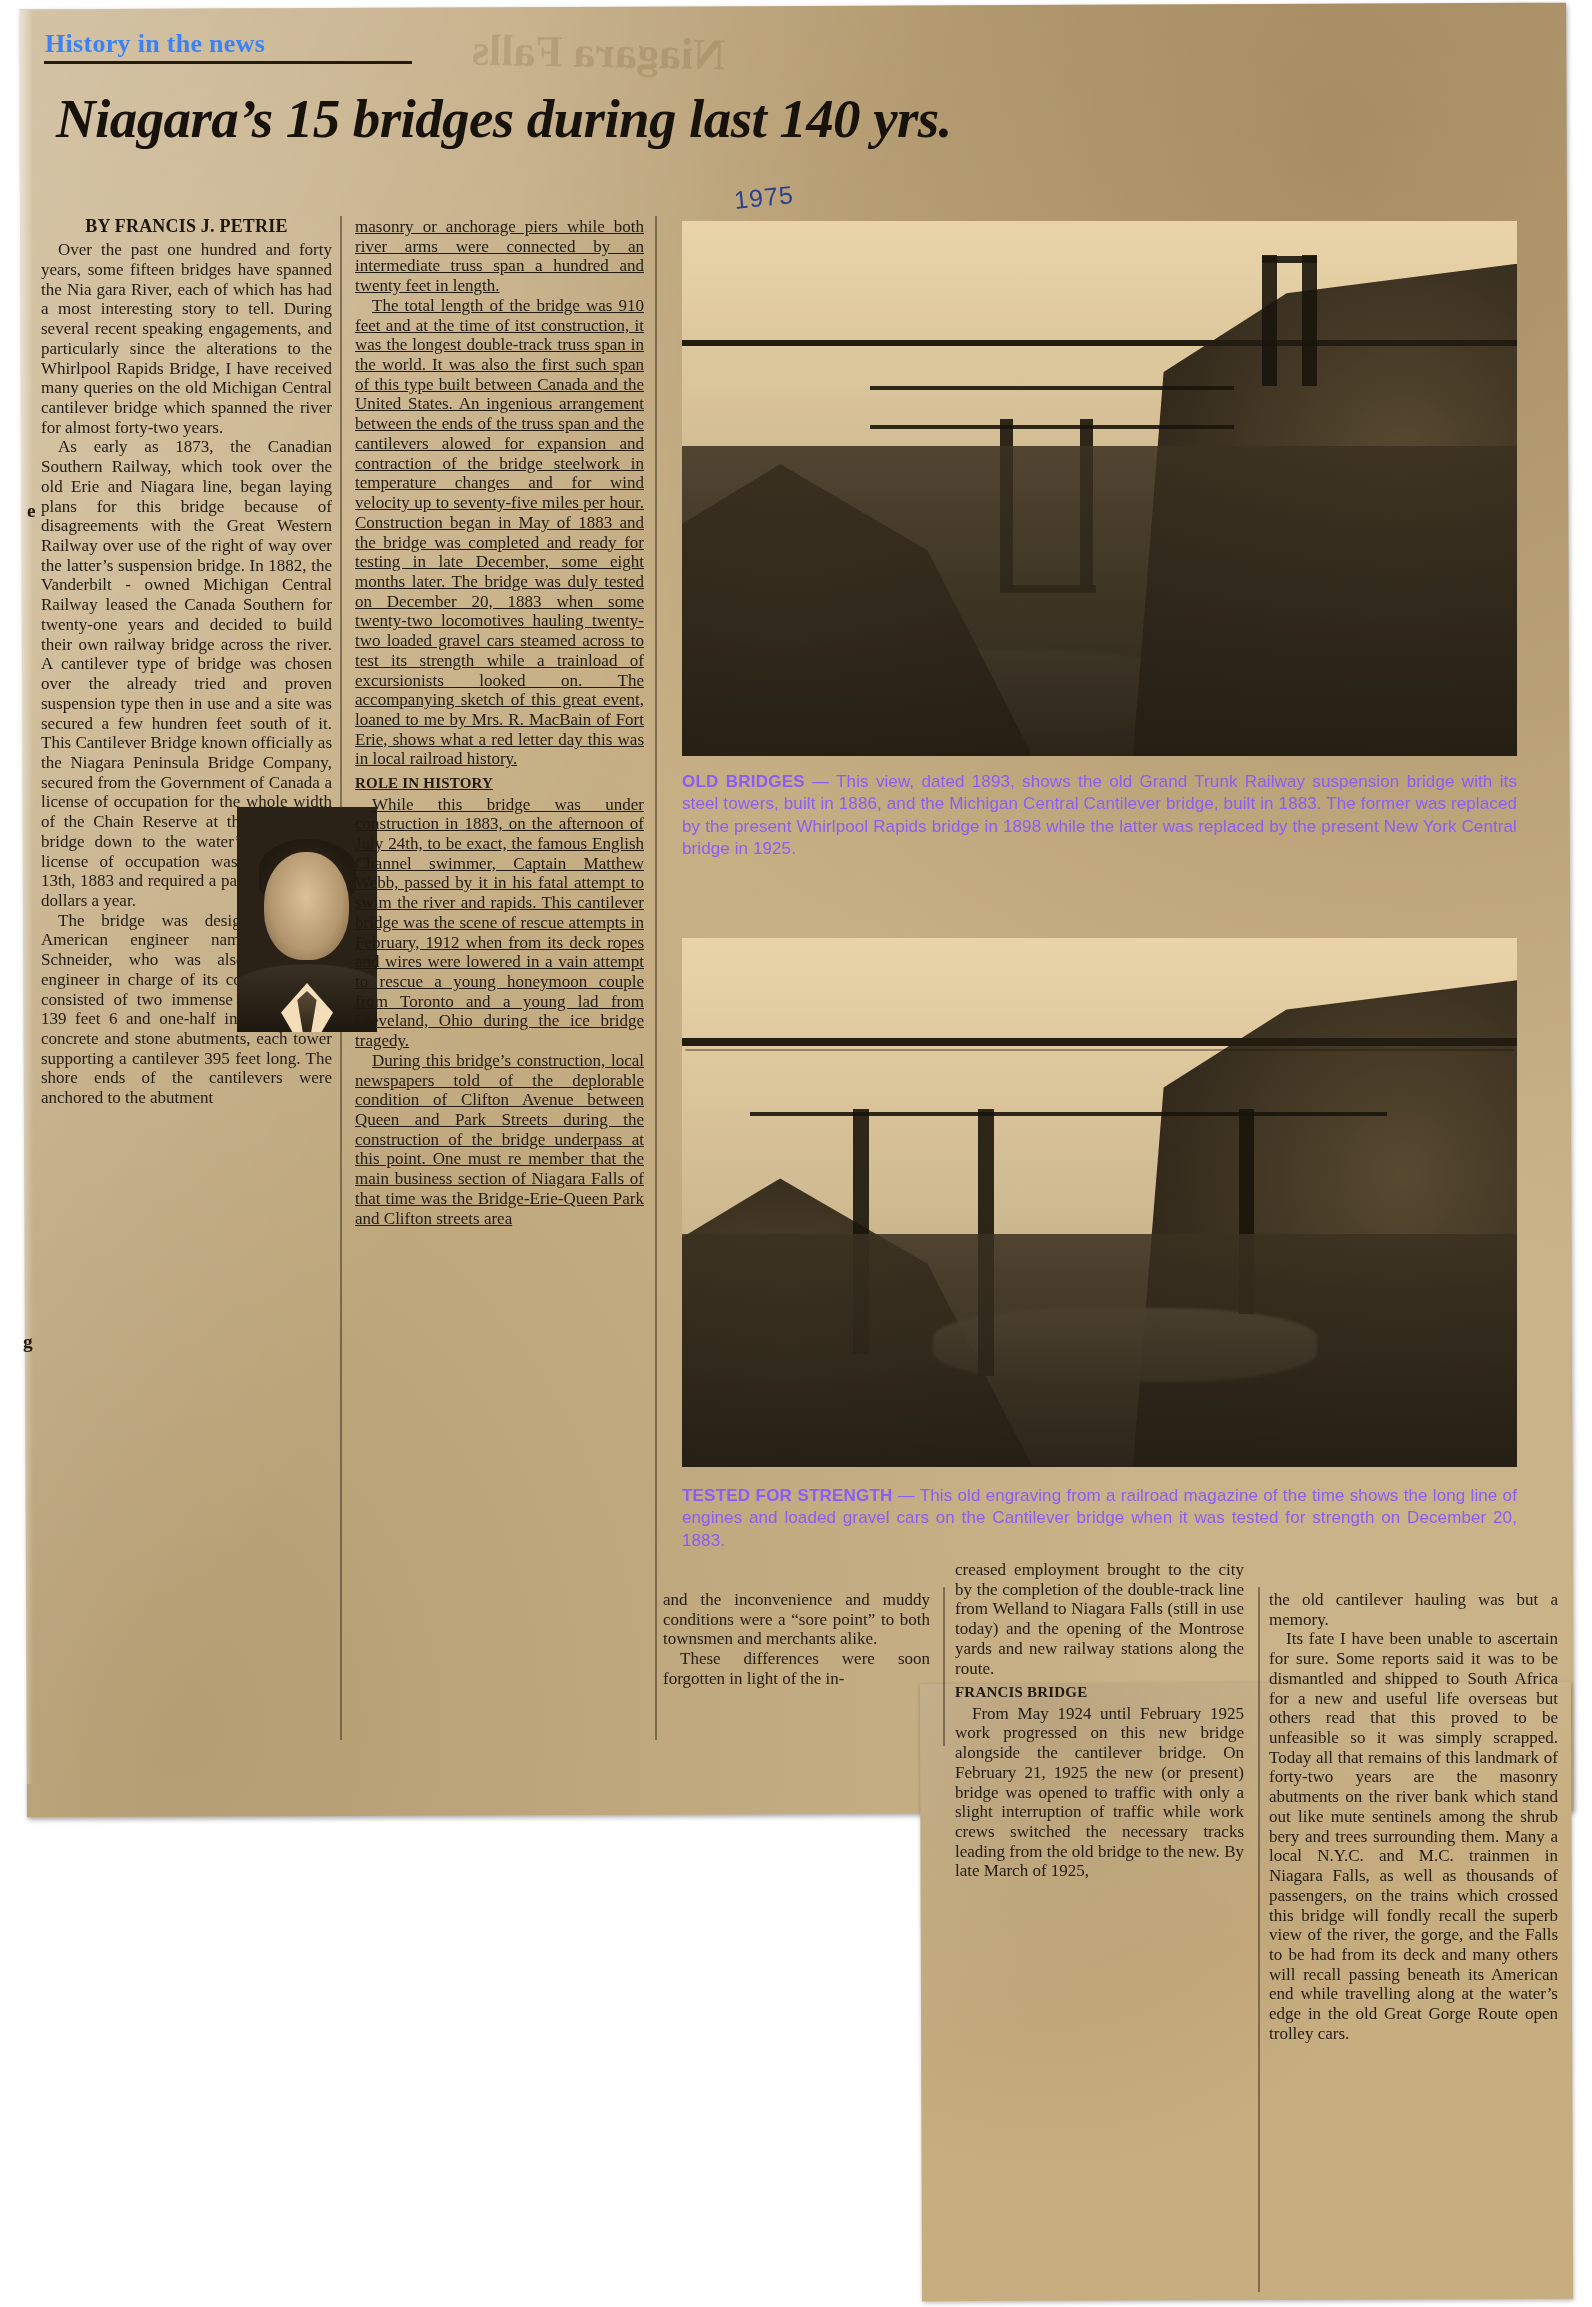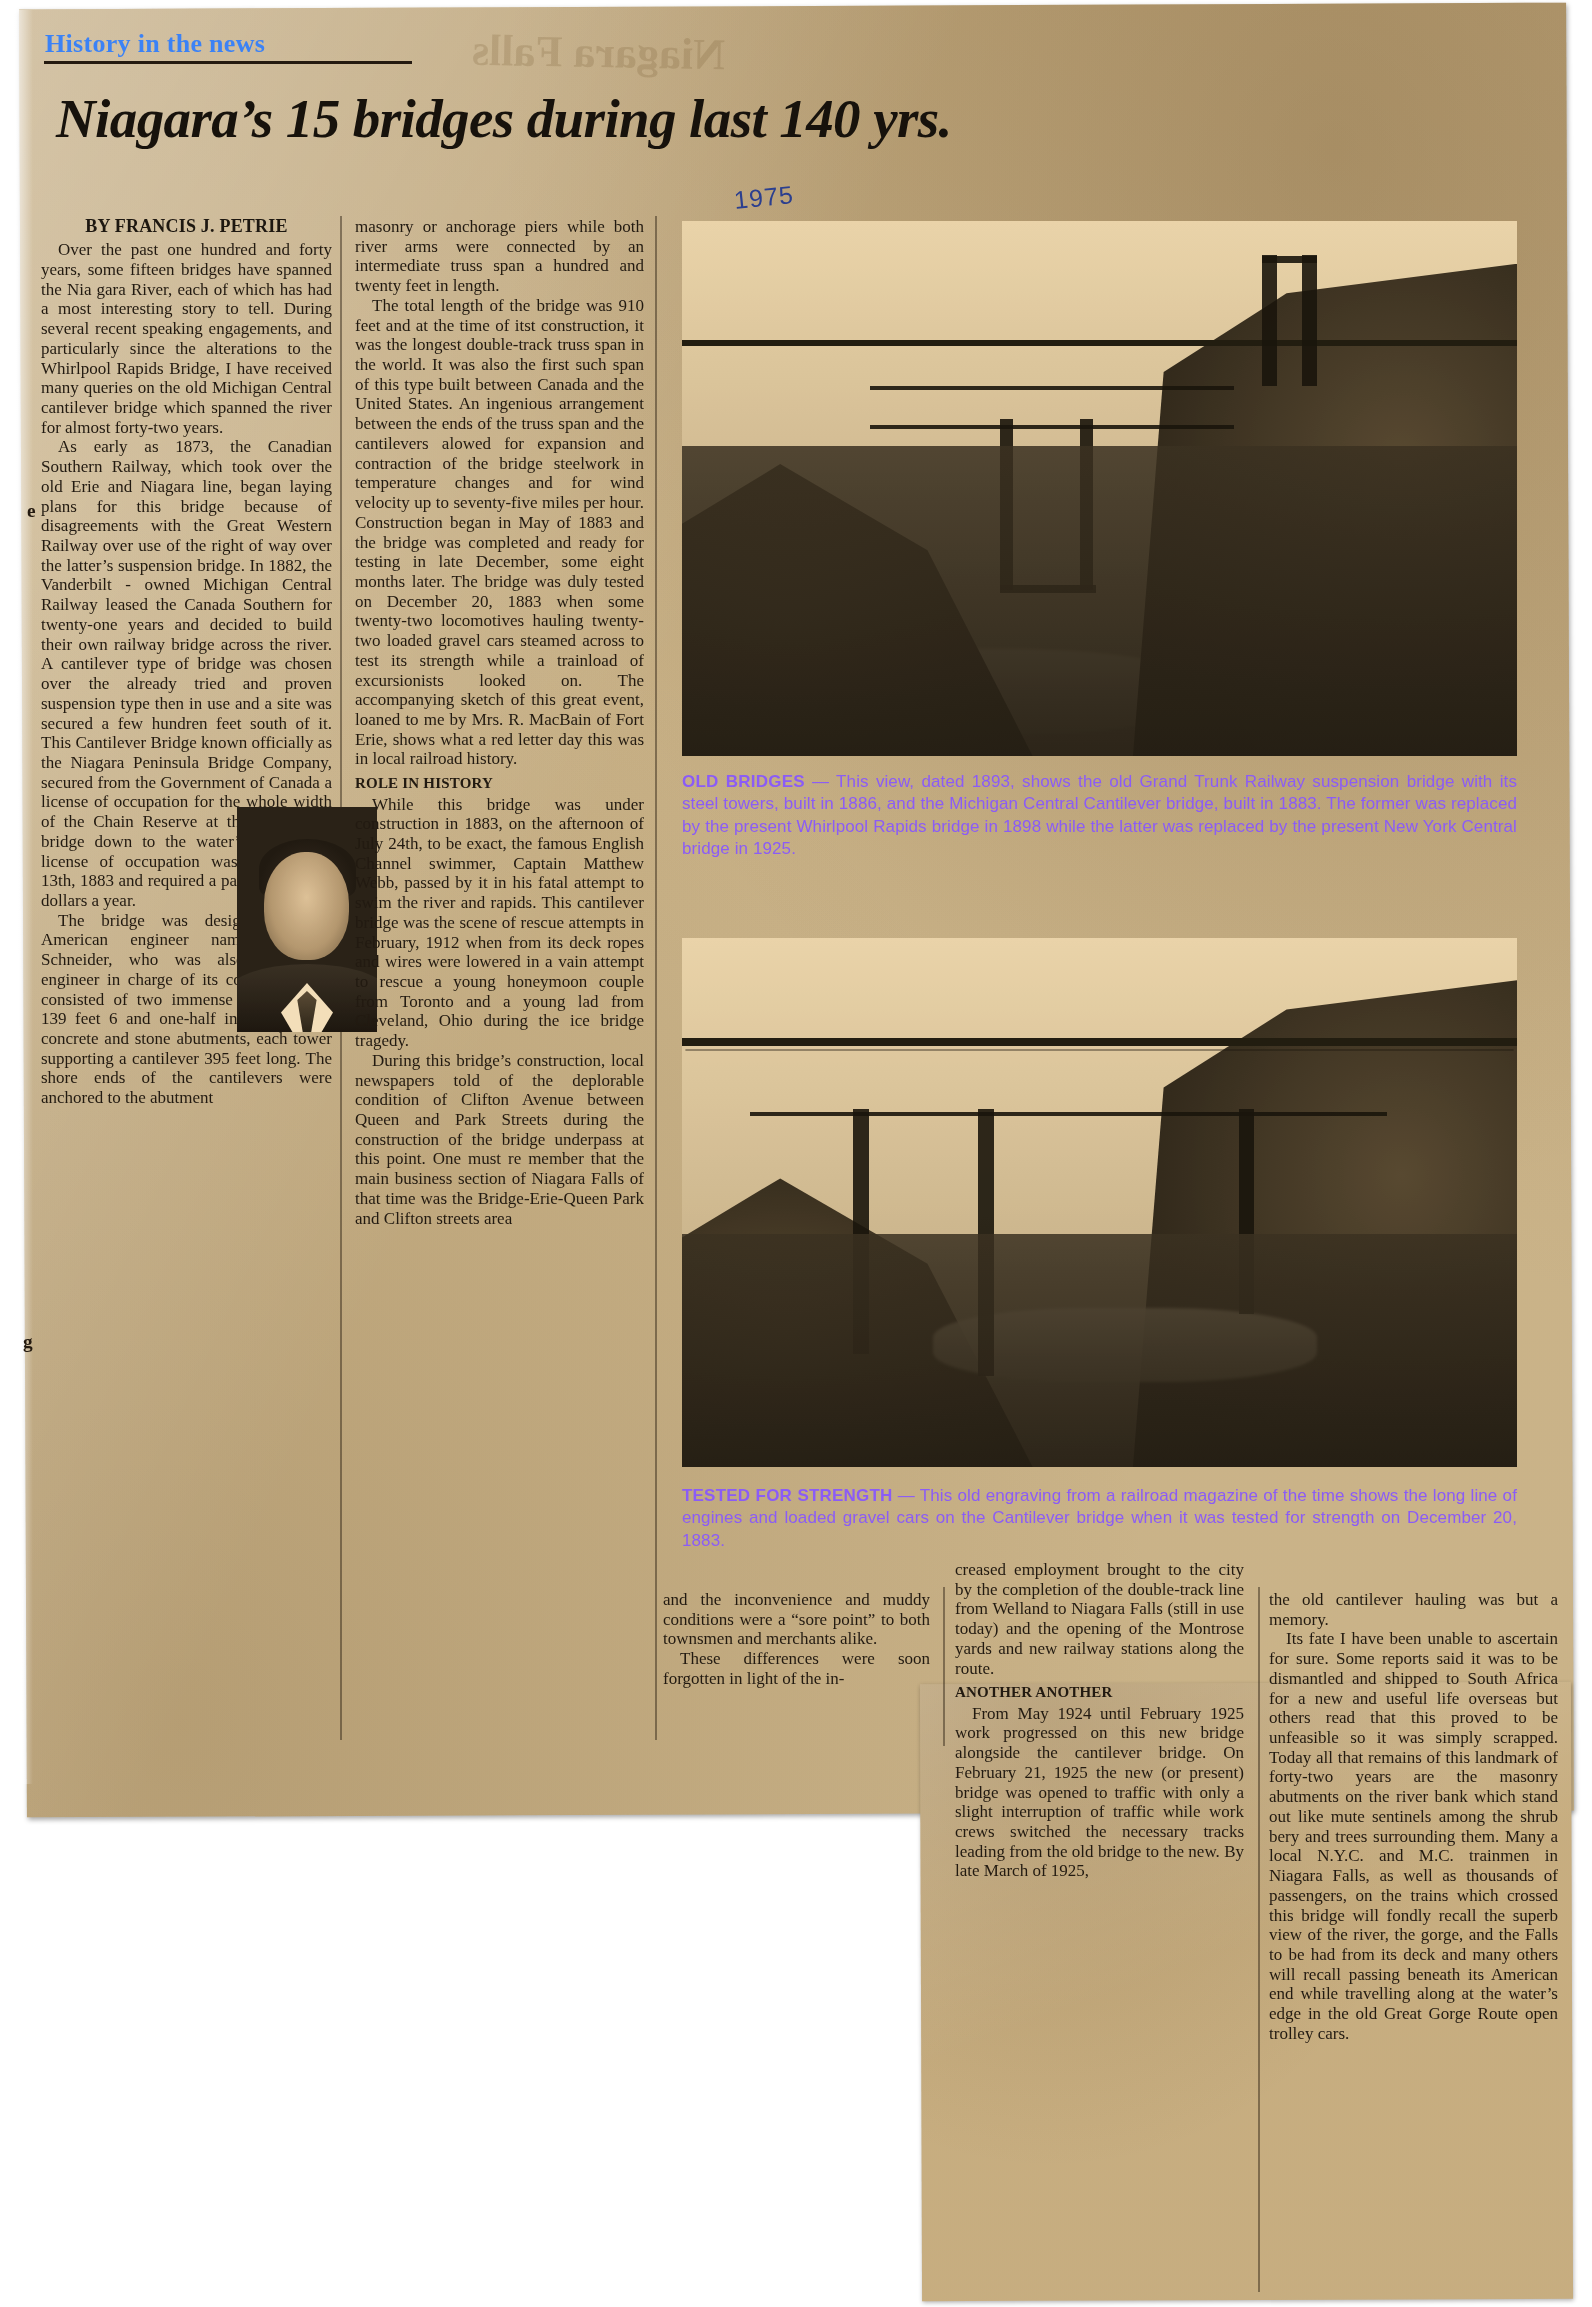--- a/index.html
+++ b/index.html
@@ -297,21 +297,21 @@
     <div class="hair"></div>
     <div class="face"></div>
     <div class="shoulders"></div>
     <div class="shirt"></div>
     <div class="tie"></div>
   </div>
   <p style="shape-outside: none;">As early as 1873, the Canadian Southern Railway, which took over the old Erie and Niagara line, began laying plans for this bridge because of disagreements with the Great Western Railway over use of the right of way over the latter’s suspension bridge. In 1882, the Vanderbilt - owned Michigan Central Railway leased the Canada Southern for twenty-one years and decided to build their own railway bridge across the river. A cantilever type of bridge was chosen over the already tried and proven suspension type then in use and a site was secured a few hundren feet south of it. This Cantilever Bridge known officially as the Niagara Peninsula Bridge Company, secured from the Government of Canada a license of occupation for the whole width of the Chain Reserve at the site of the bridge down to the water’s edge. This license of occupation was dated April 13th, 1883 and required a payment of fifty dollars a year.</p>
   <p>The bridge was designed by an American engineer named C. C. Schneider, who was also the chief engineer in charge of its construction. It consisted of two immense steel towers. 139 feet 6 and one-half inches high on concrete and stone abutments, each tower supporting a cantilever 395 feet long. The shore ends of the cantilevers were anchored to the abutment</p>
 </div>
 
-<div class="col" style="left:355px; top:217px; width:289px;">
+<div class="col" style="left:355px; top:217px; width:289px;text-decoration:underline;">
   <p class="noindent">masonry or anchorage piers while both river arms were connected by an intermediate truss span a hundred and twenty feet in length.</p>
   <p>The total length of the bridge was 910 feet and at the time of itst construction, it was the longest double-track truss span in the world. It was also the first such span of this type built between Canada and the United States. An ingenious arrangement between the ends of the truss span and the cantilevers alowed for expansion and contraction of the bridge steelwork in temperature changes and for wind velocity up to seventy-five miles per hour. Construction began in May of 1883 and the bridge was completed and ready for testing in late December, some eight months later. The bridge was duly tested on December 20, 1883 when some twenty-two locomotives hauling twenty-two loaded gravel cars steamed across to test its strength while a trainload of excursionists looked on. The accompanying sketch of this great event, loaned to me by Mrs. R. MacBain of Fort Erie, shows what a red letter day this was in local railroad history.</p>
   <div class="subhead">ROLE IN HISTORY</div>
   <p>While this bridge was under construction in 1883, on the afternoon of July 24th, to be exact, the famous English Channel swimmer, Captain Matthew Webb, passed by it in his fatal attempt to swim the river and rapids. This cantilever bridge was the scene of rescue attempts in February, 1912 when from its deck ropes and wires were lowered in a vain attempt to rescue a young honeymoon couple from Toronto and a young lad from Cleveland, Ohio during the ice bridge tragedy.</p>
   <p>During this bridge’s construction, local newspapers told of the deplorable condition of Clifton Avenue between Queen and Park Streets during the construction of the bridge underpass at this point. One must re member that the main business section of Niagara Falls of that time was the Bridge-Erie-Queen Park and Clifton streets area</p>
 </div>
 
 <div class="photo" style="left:682px; top:221px; width:835px; height:535px;">
   <div class="sky"></div>
   <div class="water"></div>
@@ -353,21 +353,21 @@
   <span>This old engraving from a railroad magazine of the time shows the long line of engines and loaded gravel cars on the Cantilever bridge when it was tested for strength on December 20, 1883.</span>
 </div>
 
 <div class="col" style="left:663px; top:1590px; width:267px;">
   <p class="noindent">and the inconvenience and muddy conditions were a “sore point” to both townsmen and merchants alike.</p>
   <p>These differences were soon forgotten in light of the in-</p>
 </div>
 
 <div class="col" style="left:955px; top:1560px; width:289px;">
   <p class="noindent">creased employment brought to the city by the completion of the double-track line from Welland to Niagara Falls (still in use today) and the opening of the Montrose yards and new railway stations along the route.</p>
-  <div class="subhead">ANOTHER ANOTHER</div>
+  <div class="subhead">FRANCIS BRIDGE</div>
   <p>From May 1924 until February 1925 work progressed on this new bridge alongside the cantilever bridge. On February 21, 1925 the new (or present) bridge was opened to traffic with only a slight interruption of traffic while work crews switched the necessary tracks leading from the old bridge to the new. By late March of 1925,</p>
 </div>
 
 <div class="col" style="left:1269px; top:1590px; width:289px;">
   <p class="noindent">the old cantilever hauling was but a memory.</p>
   <p>Its fate I have been unable to ascertain for sure. Some reports said it was to be dismantled and shipped to South Africa for a new and useful life overseas but others read that this proved to be unfeasible so it was simply scrapped. Today all that remains of this landmark of forty-two years are the masonry abutments on the river bank which stand out like mute sentinels among the shrub bery and trees surrounding them. Many a local N.Y.C. and M.C. trainmen in Niagara Falls, as well as thousands of passengers, on the trains which crossed this bridge will fondly recall the superb view of the river, the gorge, and the Falls to be had from its deck and many others will recall passing beneath its American end while travelling along at the water’s edge in the old Great Gorge Route open trolley cars.</p>
 </div>
 
 
 </body></html>

